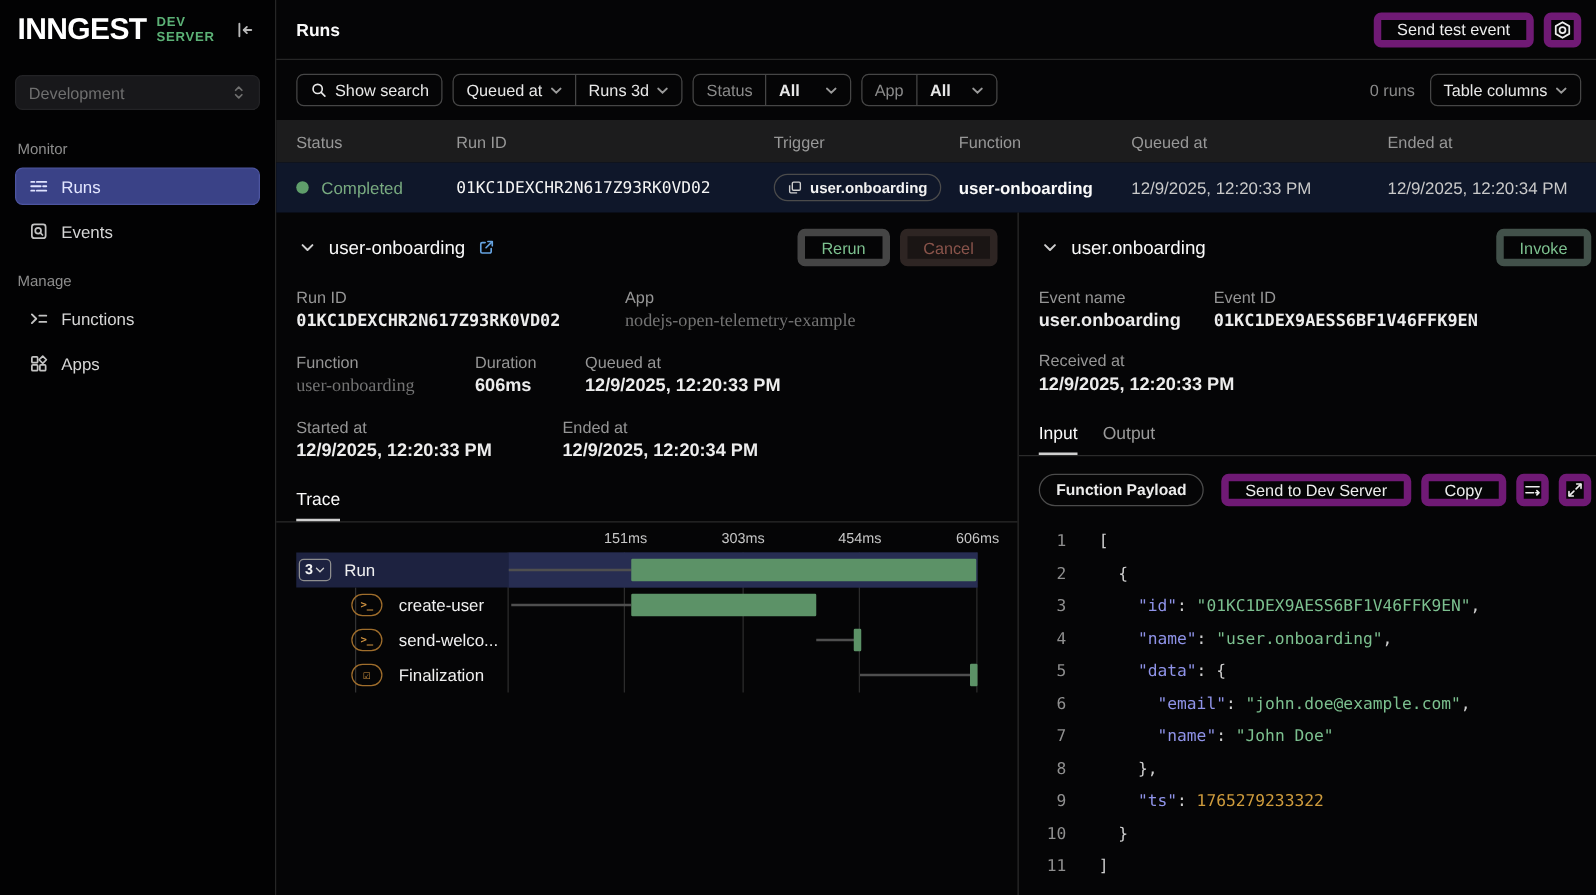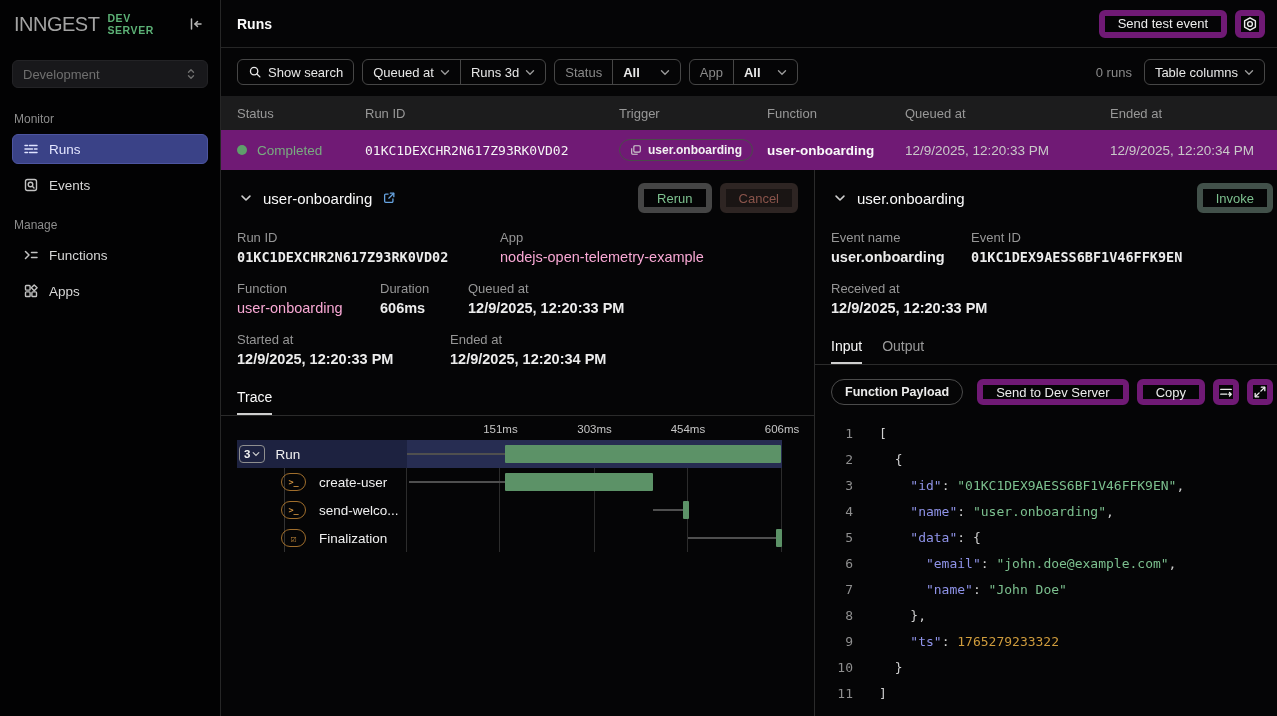--- a/index.html
+++ b/index.html
@@ -7,21 +7,21 @@
   .app {
     width:1277px; height:716px; display:flex; overflow:hidden; position:relative;
     background:#050506; color:#e4e4e4;
     font-family:"Liberation Sans", sans-serif; font-size:13px;
   }
   .mono { font-family:"DejaVu Sans Mono", monospace; }
 
   
   .sidebar { width:221px; flex:0 0 221px; background:#020203; border-right:1px solid #262626; padding:0 12px; }
   .logo-row { height:48px; display:flex; align-items:center; gap:8px; padding-left:2px; }
-  .logo { color:#a3a3a3; font-size:20px; font-weight:400; letter-spacing:-0.5px; }
+  .logo { color:#ffffff; font-size:24px; font-weight:700; letter-spacing:-0.5px; }
   .env-badge { color:#5cb176; font-size:10.5px; font-weight:700; letter-spacing:0.6px; }
   .collapse-btn { margin-left:auto; background:none; border:none; color:#b8b8b8; cursor:pointer; display:flex; padding:4px; }
   .env-select { height:28px; background:#18181b; border:1px solid #232326; border-radius:6px; display:flex; align-items:center; padding:0 10px; color:#6f6f6f; font-size:13px; margin-top:12px; cursor:pointer; }
   .env-select .updown { margin-left:auto; color:#6f6f6f; display:flex; }
   .nav-label { color:#8d8d8d; font-size:12px; margin:24px 0 8px 2px; }
   .nav-label.second { margin-top:18px; }
   .nav-item { height:30px; border-radius:6px; display:flex; align-items:center; gap:10px; padding:0 10px; color:#d6d6d6; font-size:13.5px; cursor:pointer; margin-bottom:6px; border:1px solid transparent; }
   .nav-item .nicon { display:flex; color:#c2c2c2; }
   .nav-item.active { background:#3a4287; border-color:#4d55a0; color:#e3e6ff; }
   .nav-item.active .nicon { color:#dfe3ff; }
@@ -39,21 +39,21 @@
   .btn-seg { display:flex; align-items:center; gap:6px; padding:0 10px; font-size:13px; color:#e8e8e8; cursor:pointer; }
   .btn-seg + .btn-seg { border-left:1px solid #464646; }
   .btn-seg .muted-lab { color:#8a8a8a; }
   .chev { color:#9a9a9a; display:flex; }
   .filter-right { margin-left:auto; display:flex; align-items:center; gap:12px; }
   .runs-count { color:#8a8a8a; font-size:13px; }
 
   
   .thead, .trow { display:grid; grid-template-columns:128px 254px 148px 138px 205px 1fr; padding-left:16px; align-items:center; }
   .thead { height:34px; flex:0 0 34px; background:#1c1c1d; color:#989898; font-size:13px; }
-  .trow { height:40px; flex:0 0 40px; background:#701a75; cursor:pointer; }
+  .trow { height:40px; flex:0 0 40px; background:#0f172a; cursor:pointer; }
   .status-cell { display:flex; align-items:center; gap:10px; }
   .status-dot { width:10px; height:10px; border-radius:50%; background:#5f9e6b; }
   .status-text { color:#79ab80; font-size:13.5px; }
   .runid { color:#f5f5f5; font-size:13px; }
   .trigger-pill { display:inline-flex; align-items:center; gap:6px; border:1px solid #4b4b4b; border-radius:999px; height:22px; padding:0 10px; color:#f2f2f2; font-size:12px; font-weight:700; width:fit-content; cursor:pointer; }
   .trigger-pill .picon { display:flex; color:#cfcfcf; }
   .fn-cell { color:#fafafa; font-weight:700; font-size:13.5px; }
   .date-cell { color:#c9c9c9; font-size:13.5px; }
 
   
@@ -66,21 +66,21 @@
   .detail-title { color:#fafafa; font-size:15px; font-weight:400; }
   .ext-link { background:none; border:none; color:#66a3e0; display:flex; cursor:pointer; padding:2px; }
   .head-actions { margin-left:auto; display:flex; gap:8px; }
   .btn.rerun { color:#7dc18f; height:30px; border-color:#454545; }
   .btn.cancel { color:#8a544b; height:30px; background:#1a1514; border-color:#2e2523; cursor:default; }
   .btn.invoke { color:#7dc18f; height:30px; border-color:#42514a; margin-right:-12px; }
 
   .meta-row { display:flex; margin-top:16px; }
   .meta-block .mlabel { color:#969696; font-size:13px; margin-bottom:4px; }
   .meta-block .mvalue { color:#ececec; font-size:14.5px; font-weight:700; }
-  .meta-block .mvalue.link { color:#f9a8d4; font-weight:400; cursor:pointer; }
+  .meta-block .mvalue.link { color:#737373; font-weight:400; cursor:pointer;font-family:Liberation Serif, serif; }
   .meta-block .mvalue.mono { font-size:13.5px; }
 
   .trace-tabs { margin-top:22px; }
   .trace-tab { display:inline-block; color:#fafafa; font-size:14px; padding-bottom:8px; border-bottom:2px solid #cfcfcf; cursor:pointer; }
   .hairline { border-bottom:1px solid #2b2b2b; margin:0 -16px; }
 
   
   .waterfall { margin-top:4px; width:545px; }
   .wf-axis { position:relative; height:20px; margin-left:170px; color:#c6c6c6; font-size:11.5px; }
   .wf-axis span { position:absolute; top:3px; transform:translateX(-50%);text-align:center; }

